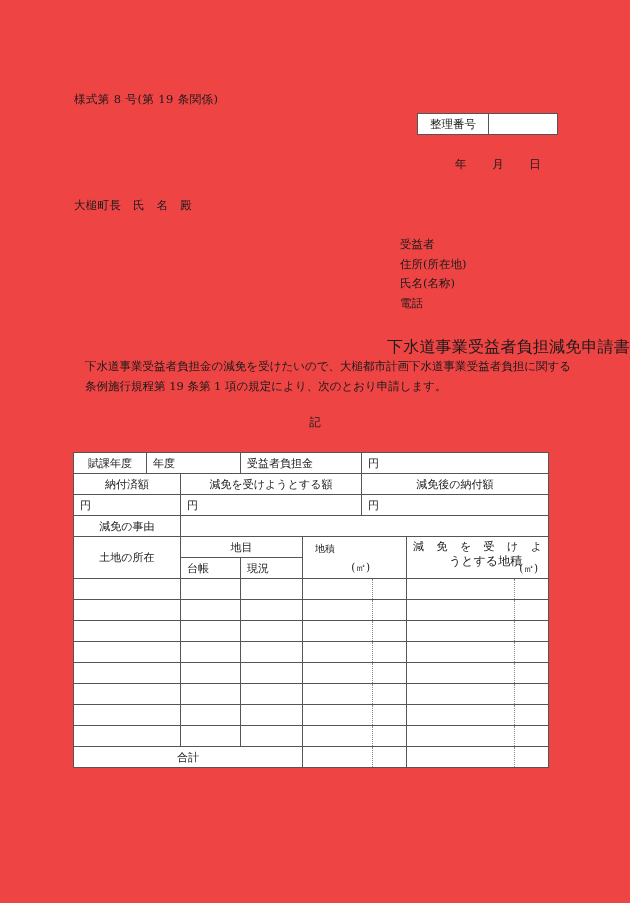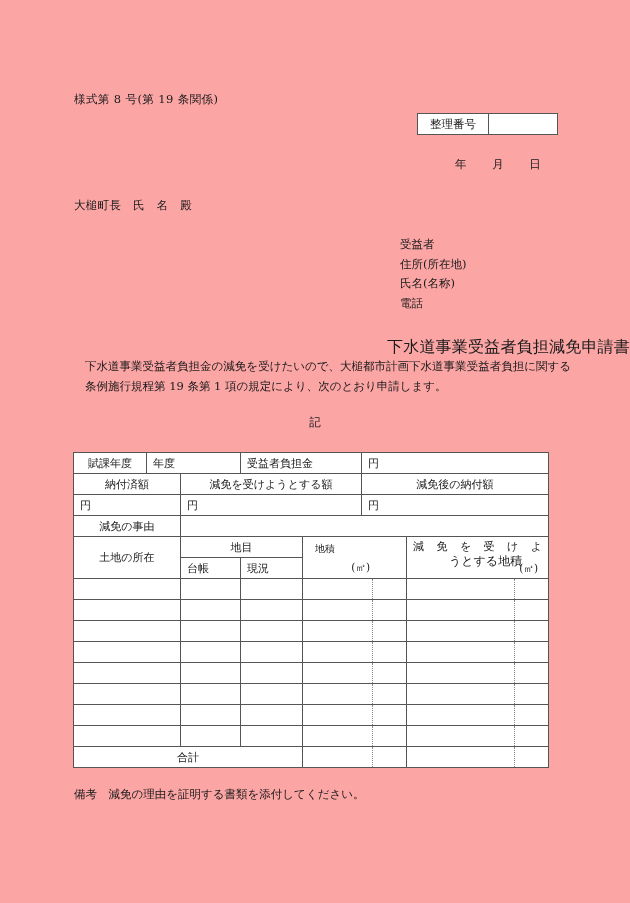--- a/index.html
+++ b/index.html
@@ -11,21 +11,21 @@
     width: 630px;
     height: 903px;
     position: relative;
     font-family: "DejaVu Serif", "Liberation Serif", serif;
     color: #1a1a1a;
     overflow: hidden;
   }
   .page {
     position: absolute;
     inset: 0;
-    background: #fca5a5;
+    background: #ef4444;
   }
 
   
   .form-no {
     position: absolute;
     left: 74px;
     top: 92px;
     font-size: 11.5px;
     letter-spacing: 0.4px;
     white-space: nowrap;
@@ -369,15 +369,14 @@
 
     <tbody>
       <tr>
         <td colspan="4" class="c-center nowrap">合計</td>
         <td colspan="2" class="dotcell"></td>
         <td class="dotcell"></td>
       </tr>
     </tbody>
   </table>
 
-  <div class="remark">備考　減免の理由を証明する書類を添付してください。</div>
 
 </div>
 
 </body></html>

